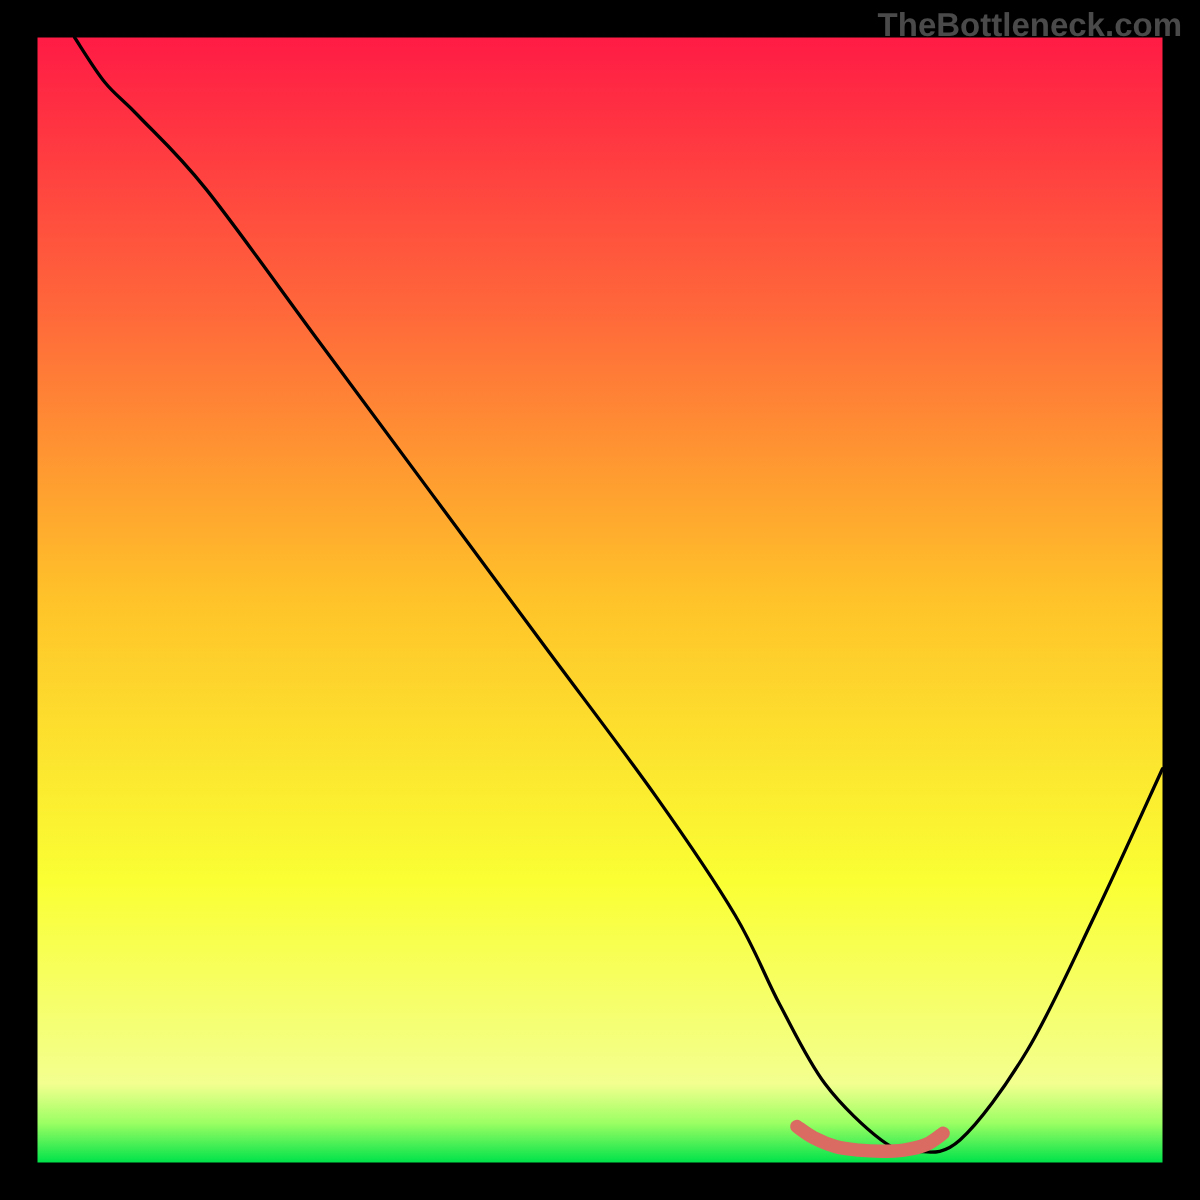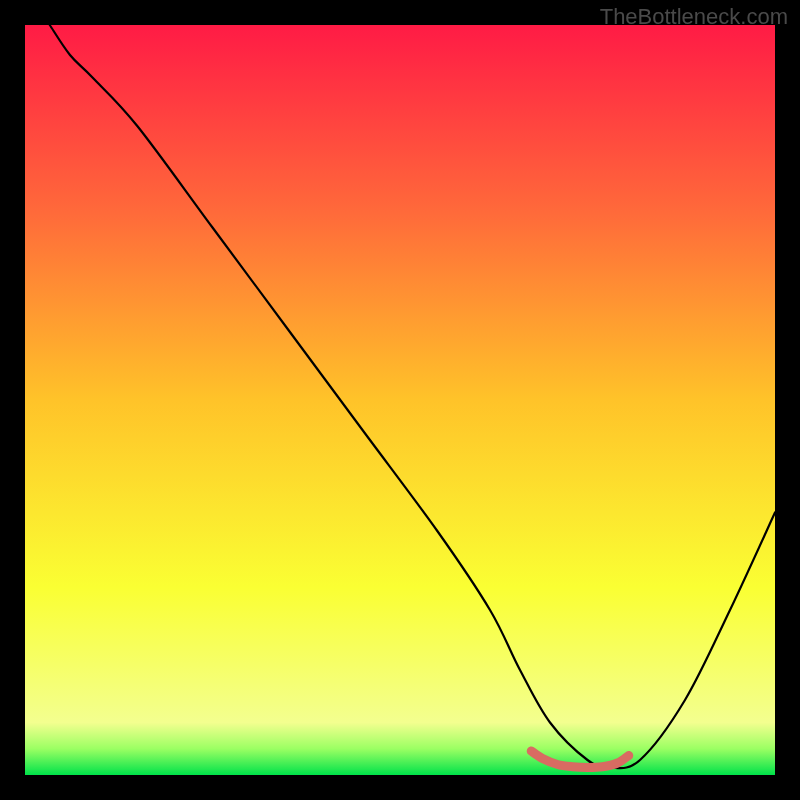--- a/index.html
+++ b/index.html
@@ -4,21 +4,21 @@
 <style>
   * { margin: 0; padding: 0; box-sizing: border-box; }
   html, body { width: 800px; height: 800px; background: #000; overflow: hidden; }
   .container { position: relative; width: 800px; height: 800px; }
   .watermark {
     position: absolute;
     top: 4px;
     right: 12px;
     font-family: Arial, sans-serif;
     font-size: 22px;
-    font-weight: normal;
+    font-weight: bold;
     color: #4a4a4a;
     z-index: 10;
   }
   svg { display: block; }
 </style>
 </head>
 <body>
 
 <div class="container">
   <div class="watermark">TheBottleneck.com</div>

